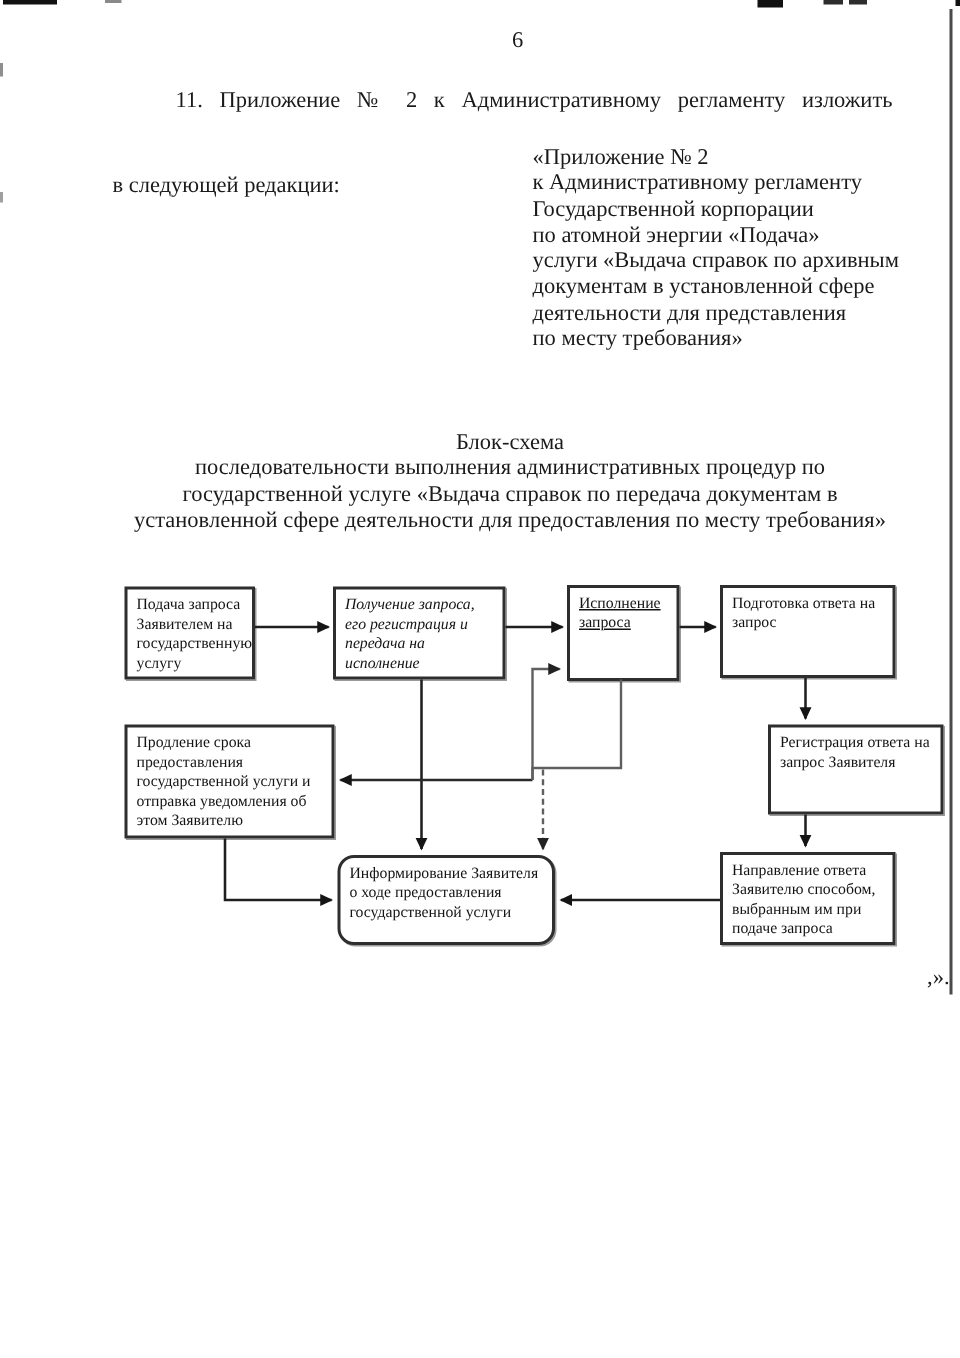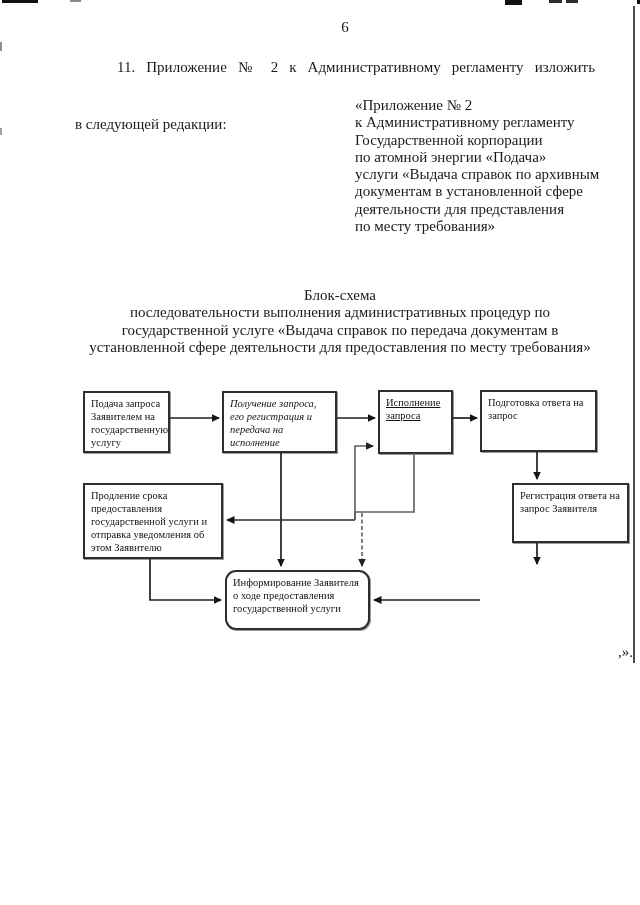--- a/index.html
+++ b/index.html
@@ -105,20 +105,21 @@
     <div>установленной сфере деятельности для предоставления по месту требования»</div>
   </div>
 
   <div class="fc-box box-a">Подача запроса Заявителем на государственную услугу</div>
   <div class="fc-box box-b">Получение запроса, его регистрация и передача на исполнение</div>
   <div class="fc-box box-c">Исполнение запроса</div>
   <div class="fc-box box-d">Подготовка ответа на запрос</div>
   <div class="fc-box box-e">Продление срока предоставления государственной услуги и отправка уведомления об этом Заявителю</div>
   <div class="fc-box box-f">Регистрация ответа на запрос Заявителя</div>
   <div class="fc-box box-g">Информирование Заявителя о ходе предоставления государственной услуги</div>
+  <div class="fc-box box-h">Направление ответа Заявителю способом, выбранным им при подаче запроса</div>
 
   <svg class="fc-arrows" viewBox="0 0 640 905" xmlns="http://www.w3.org/2000/svg">
     <defs>
       <marker id="ahb" markerWidth="9" markerHeight="9" refX="7.5" refY="4" orient="auto" markerUnits="userSpaceOnUse">
         <path d="M0,0 L8.5,4 L0,8 z" fill="#151515"></path>
       </marker>
       <marker id="ahg" markerWidth="9" markerHeight="9" refX="7.5" refY="4" orient="auto" markerUnits="userSpaceOnUse">
         <path d="M0,0 L8.5,4 L0,8 z" fill="#222222"></path>
       </marker>
     </defs>

